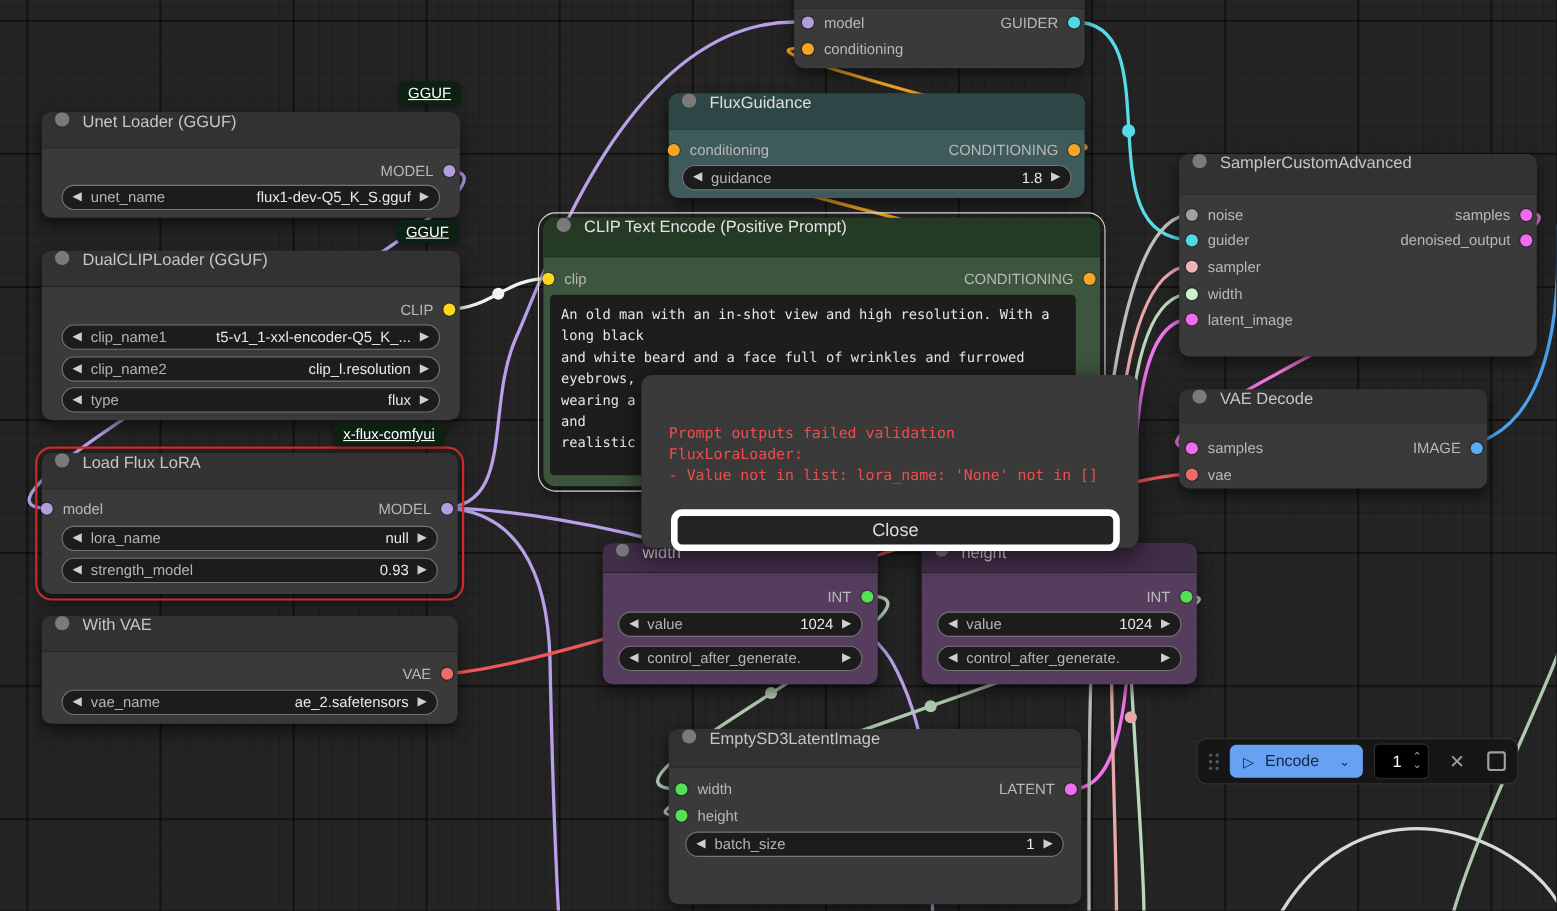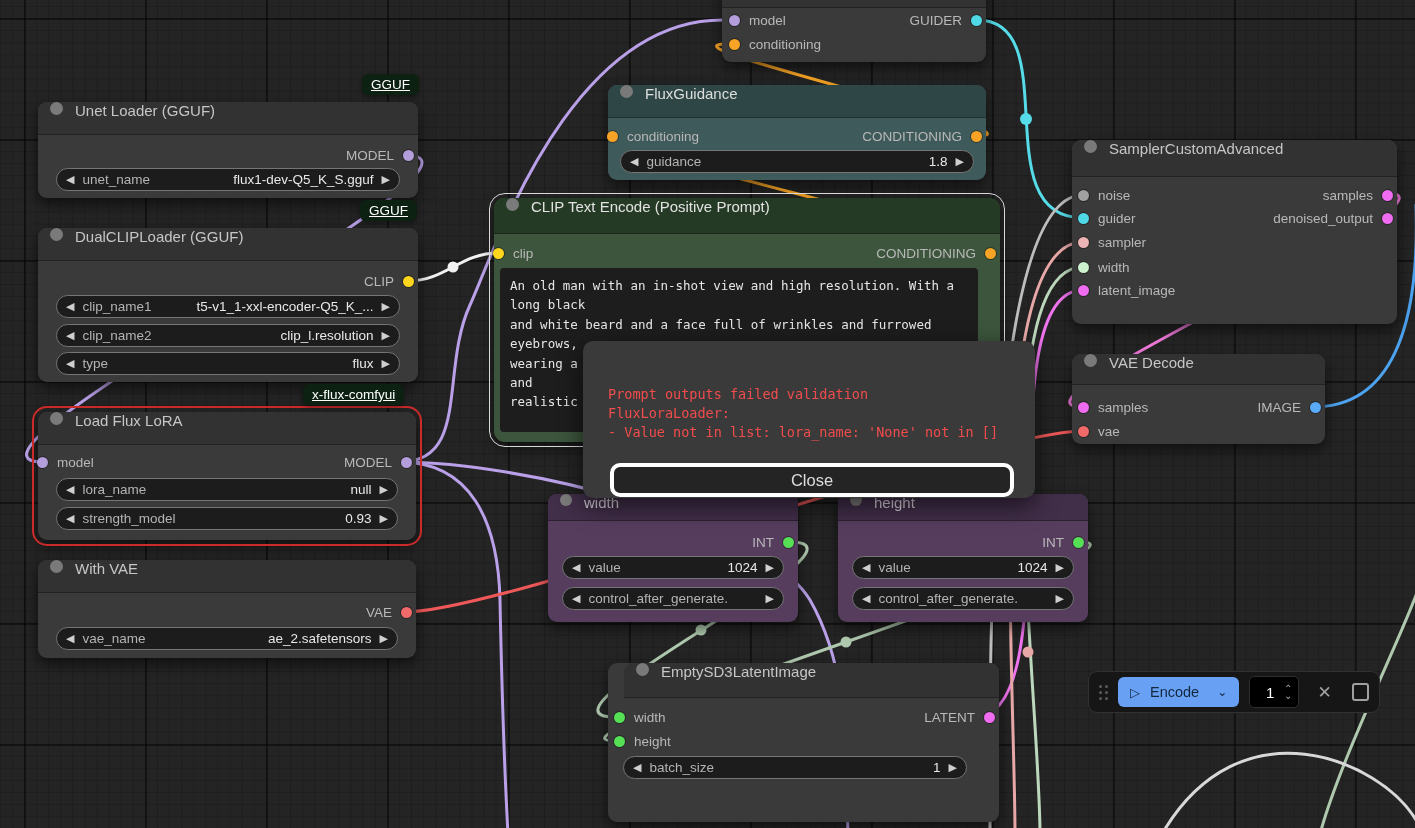--- a/index.html
+++ b/index.html
@@ -40,21 +40,21 @@
   .selected-white{outline:1.5px solid #d9d9d9;outline-offset:4px;}
   .selected-red{outline:2px solid #cb2a2a;outline-offset:4px;}
   .textarea{position:absolute;background:#1d1d1d;border-radius:4px;padding:8px 10px;
     font-family:"DejaVu Sans Mono", monospace;font-size:12.5px;line-height:1.55;
     color:#e6e6e6;white-space:pre-line;box-sizing:border-box;}
   #dialog{position:absolute;left:583px;top:341px;width:452px;height:157px;z-index:10;
     background:#3a3a3a;border-radius:10px;box-shadow:0 8px 24px rgba(0,0,0,.6);}
   #dialog .msg{position:absolute;left:25px;top:44px;font-family:"DejaVu Sans Mono", monospace;
     font-size:13.5px;line-height:19px;color:#f24c4c;white-space:pre-line;}
   #dialog .close{position:absolute;left:27px;top:122px;width:396px;height:26px;
-    background:#242424;border:4px solid #ffffff;border-radius:10px;color:#dddddd;
+    background:#242424;border:6px solid #ffffff;border-radius:10px;color:#dddddd;
     font-size:16.5px;display:flex;align-items:center;justify-content:center;cursor:pointer;}
   #queue-panel{position:absolute;left:1088px;top:671px;width:292px;height:42px;z-index:10;
     background:#161616;border:1px solid #313131;border-radius:9px;display:flex;
     align-items:center;box-sizing:border-box;padding:0 10px;gap:10px;}
   .drag-dots{display:grid;grid-template-columns:3px 3px;gap:3px;}
   .drag-dots i{width:3px;height:3px;background:#5a5a5a;border-radius:50%;}
   .queue-btn{height:30px;background:#68a1f4;border-radius:6px;display:flex;align-items:center;
     gap:10px;padding:0 12px;color:#13273f;font-size:14.5px;cursor:pointer;}
   .queue-btn .play{font-size:13px;}
   .queue-btn .chev{font-size:12px;margin-left:8px;}
@@ -335,40 +335,40 @@
     <div class="port out" style="right:4px;top:44px;">
       <span class="pdot" style="background:#ef6bef;"></span>
       <span>samples</span>
     </div>
     <div class="port out" style="right:4px;top:67px;">
       <span class="pdot" style="background:#ef6bef;"></span>
       <span>denoised_output</span>
     </div>
   </div>
 
-  <div class="node" style="left:1072px;top:354px;width:253px;height:90px;">
+  <div class="node" style="left:1072px;top:354px;width:280px;height:90px;">
     <div class="head" style="height:30px;">
       <span class="cdot"></span>
       <span>VAE Decode</span>
     </div>
     <div class="port" style="left:6px;top:42px;">
       <span class="pdot" style="background:#ef6bef;"></span>
       <span>samples</span>
     </div>
     <div class="port" style="left:6px;top:66px;">
       <span class="pdot" style="background:#f06a6a;"></span>
       <span>vae</span>
     </div>
     <div class="port out" style="right:4px;top:42px;">
       <span class="pdot" style="background:#5aaaf5;"></span>
       <span>IMAGE</span>
     </div>
   </div>
 
-  <div class="node" style="left:608px;top:663px;width:375px;height:159px;padding-left:16px;">
+  <div class="node" style="left:608px;top:663px;width:375px;height:159px;">
     <div class="head" style="height:34px;">
       <span class="cdot"></span>
       <span>EmptySD3LatentImage</span>
     </div>
     <div class="port" style="left:6px;top:43px;">
       <span class="pdot" style="background:#55e055;"></span>
       <span>width</span>
     </div>
     <div class="port" style="left:6px;top:67px;">
       <span class="pdot" style="background:#55e055;"></span>

